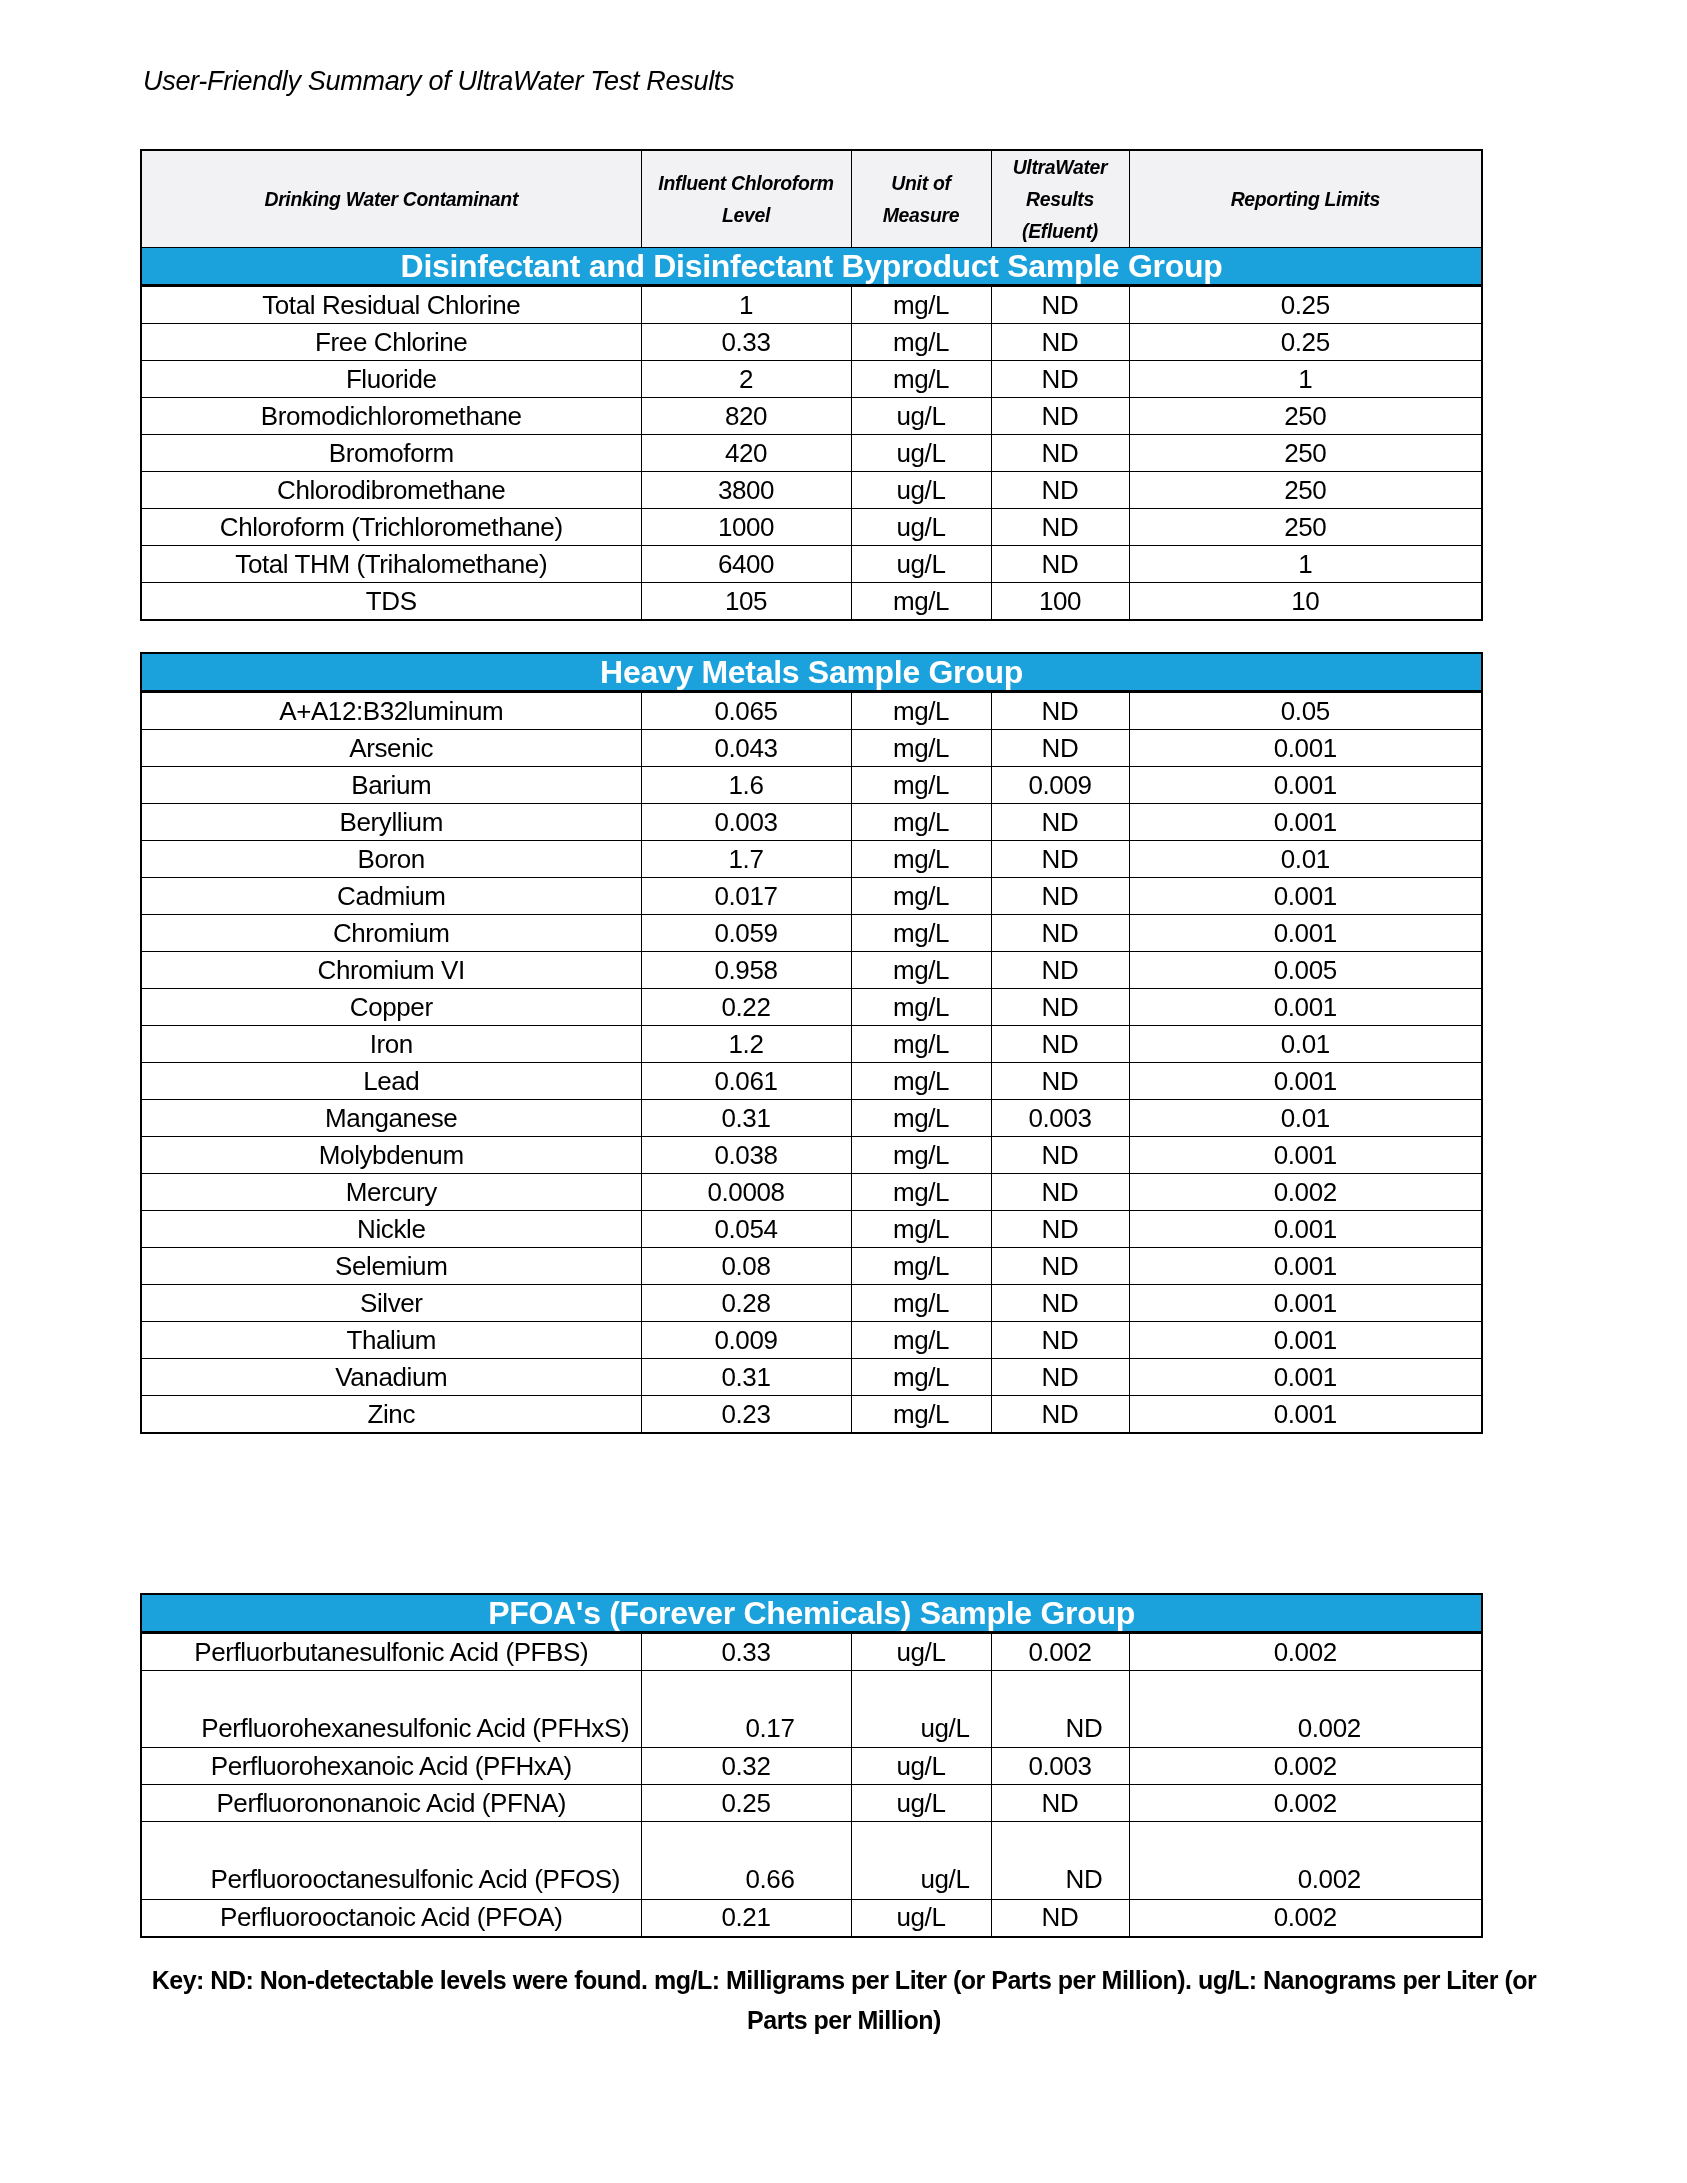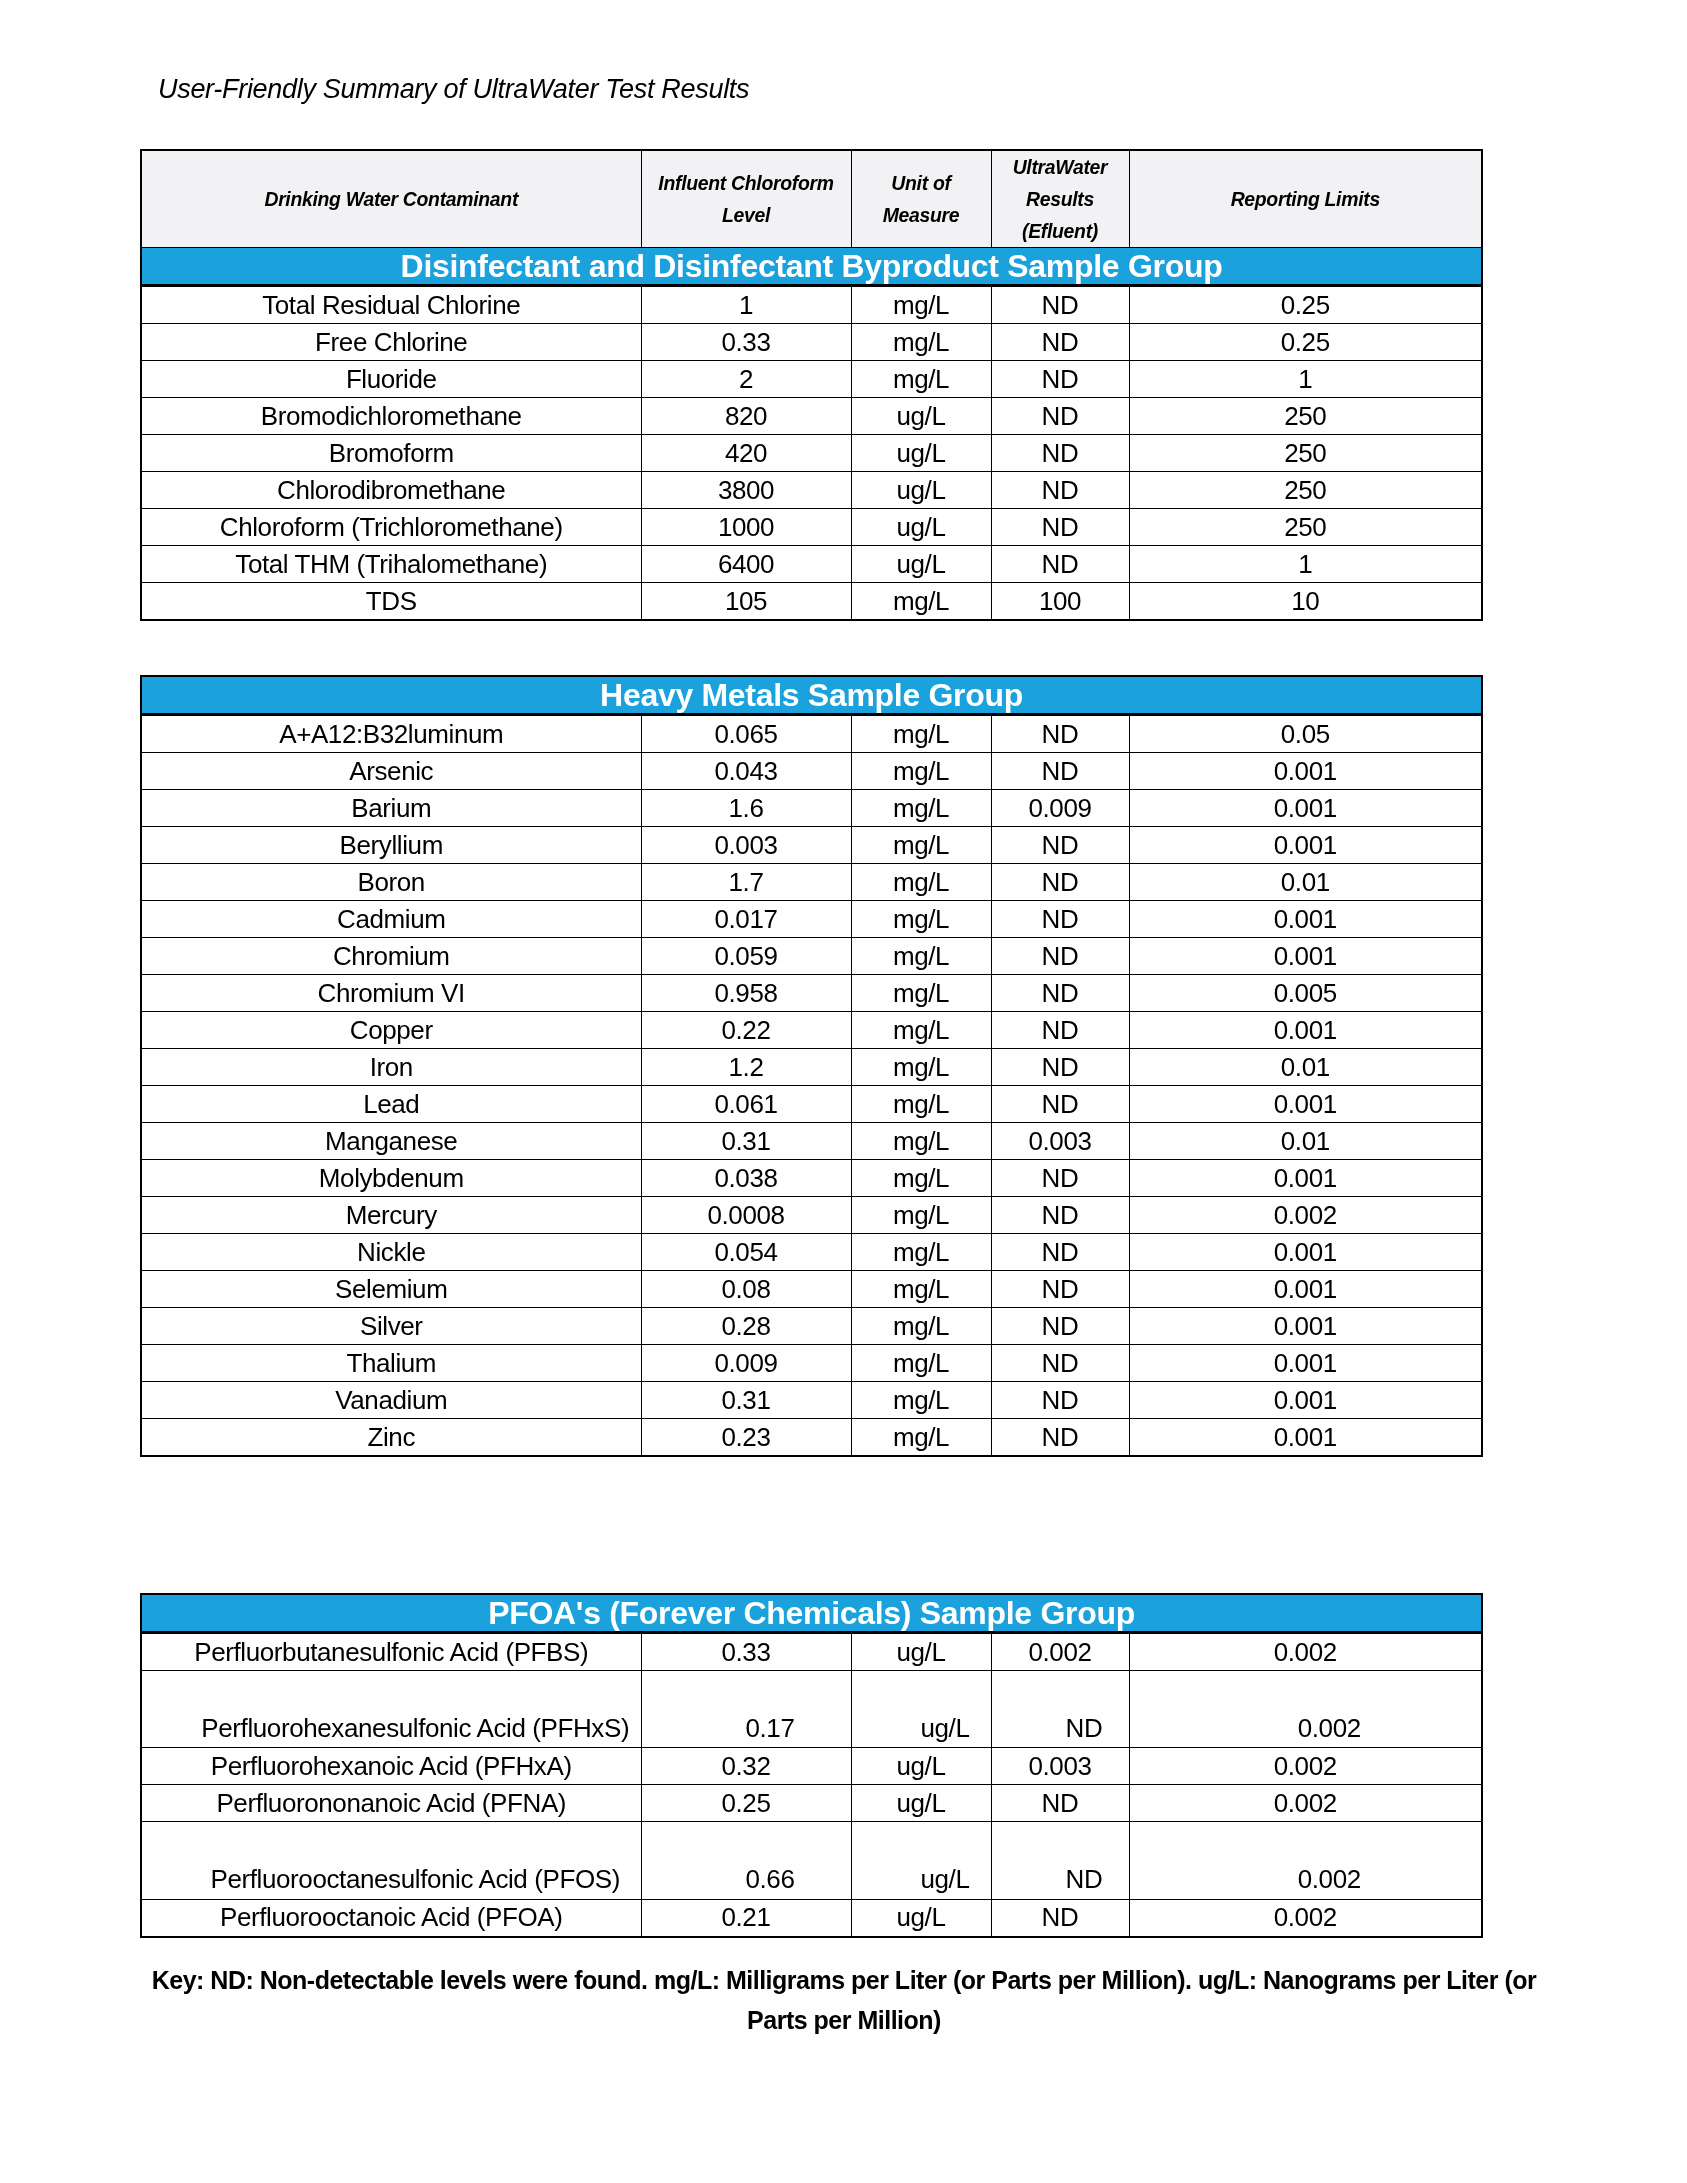--- a/index.html
+++ b/index.html
@@ -1,24 +1,23 @@
 <!DOCTYPE html>
 <html style="font-size:10.3px"><head>
 <meta charset="utf-8">
 <style>
   html, body { margin: 0; padding: 0; background: #ffffff; }
   body {
     width: 1687px; height: 2183px; position: relative; overflow: hidden;
     font-family: "Liberation Sans", "DejaVu Sans", sans-serif; color: #000;
   }
   .title {
-    position: absolute; left: 158px; top: 63px;
+    position: absolute; left: 143px; top: 63px;
     font-size: 27px; font-style: italic; line-height: 36px; white-space: nowrap;
     letter-spacing: -0.3px;
-    margin-top: 8px;
   }
   table.grp {
     position: absolute; left: 140px; width: 1341px;
     border-collapse: collapse; table-layout: fixed;
     border: 2.6px solid #000;
   }
   table.grp td, table.grp th {
     border-left: 1.9px solid #000; border-right: 1.9px solid #000;
     border-top: 1.9px solid #000; border-bottom: 1.9px solid #000;
     padding: 0; text-align: center; vertical-align: middle;
@@ -32,21 +31,21 @@
     font-size: 19.4px; line-height: 32px; white-space: normal; letter-spacing: -0.3px;
   }
   tr.band td {
     background: #1ba1db; color: #ffffff; font-weight: bold; font-size: 32px;
     height: 36px; line-height: 36px; letter-spacing: -0.3px;
     border-bottom: 3.2px solid #000;
   }
   tr.row td { height: 36px; }
   tr.row.tall td { height: 75px; vertical-align: bottom; padding-bottom: 1.3px; padding-left: 48px; }
   #t1 { top: 149px; }
-  #t2 { top: 675px; }
+  #t2 { top: 652px; }
   #t3 { top: 1593px; }
   .key {
     position: absolute; left: 140px; width: 1408px; top: 1960px;
     text-align: center; font-weight: bold; font-size: 25px; line-height: 40px;
     letter-spacing: -0.5px;
   }
 </style>
 </head>
 <body>
 

